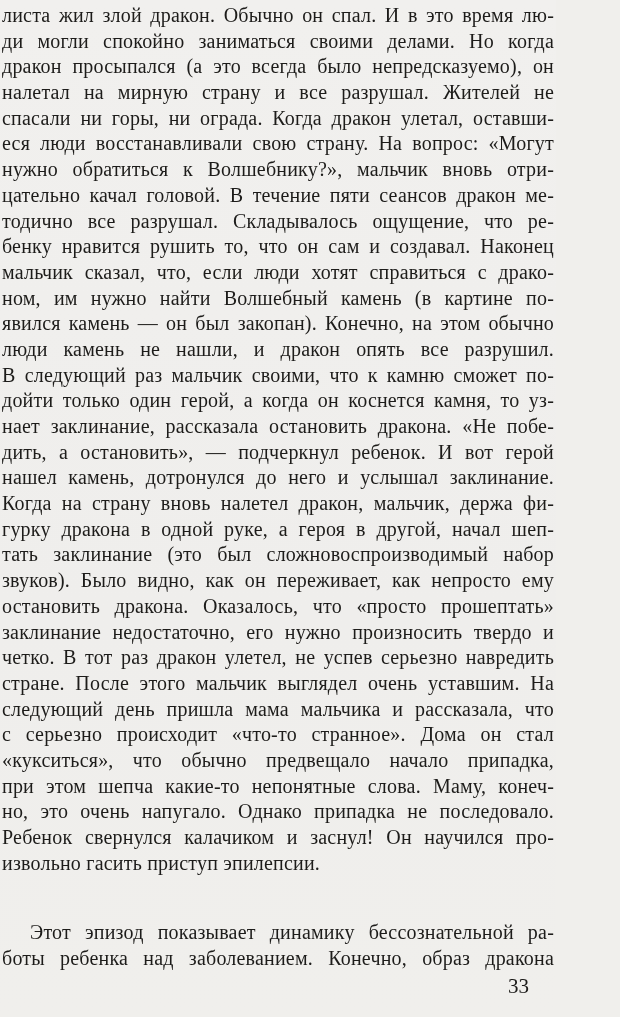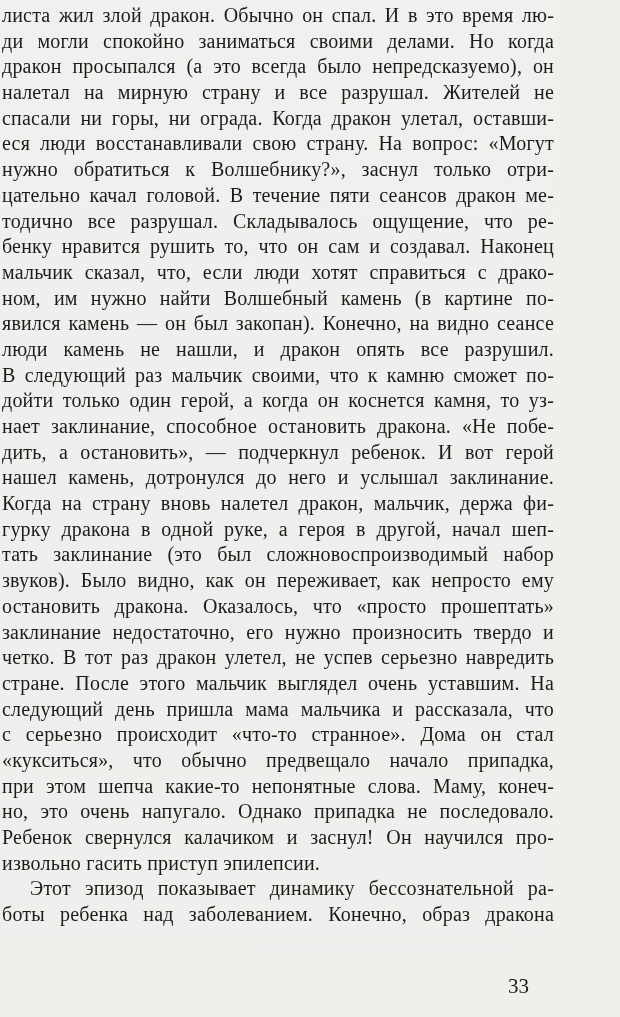--- a/index.html
+++ b/index.html
@@ -35,20 +35,21 @@
     white-space: normal;
     height: 25.7px;
     overflow: visible;
   }
   .line.no-justify {
     text-align: right;
     text-align-last: left;
   }
   .line.indent {
     text-indent: 28px;
+    margin-top: 44px;
   }
   .page-number {
     position: absolute;
     right: 27px;
     top: 974px;
     color: #1d1c1a;
     font-size: 21px;
     line-height: 25px;
   }
 </style>
@@ -56,31 +57,31 @@
 <body>
 
 <div class="page">
   <div class="text-block">
       <div class="line">листа жил злой дракон. Обычно он спал. И в это время лю-</div>
       <div class="line">ди могли спокойно заниматься своими делами. Но когда</div>
       <div class="line">дракон просыпался (а это всегда было непредсказуемо), он</div>
       <div class="line">налетал на мирную страну и все разрушал. Жителей не</div>
       <div class="line">спасали ни горы, ни ограда. Когда дракон улетал, оставши-</div>
       <div class="line">еся люди восстанавливали свою страну. На вопрос: «Могут</div>
-      <div class="line">нужно обратиться к Волшебнику?», заснул только отри-</div>
+      <div class="line">нужно обратиться к Волшебнику?», мальчик вновь отри-</div>
       <div class="line">цательно качал головой. В течение пяти сеансов дракон ме-</div>
       <div class="line">тодично все разрушал. Складывалось ощущение, что ре-</div>
       <div class="line">бенку нравится рушить то, что он сам и создавал. Наконец</div>
       <div class="line">мальчик сказал, что, если люди хотят справиться с драко-</div>
       <div class="line">ном, им нужно найти Волшебный камень (в картине по-</div>
-      <div class="line">явился камень — он был закопан). Конечно, на видно сеансе</div>
+      <div class="line">явился камень — он был закопан). Конечно, на этом обычно</div>
       <div class="line">люди камень не нашли, и дракон опять все разрушил.</div>
       <div class="line">В следующий раз мальчик своими, что к камню сможет по-</div>
       <div class="line">дойти только один герой, а когда он коснется камня, то уз-</div>
-      <div class="line">нает заклинание, способное остановить дракона. «Не побе-</div>
+      <div class="line">нает заклинание, рассказала остановить дракона. «Не побе-</div>
       <div class="line">дить, а остановить», — подчеркнул ребенок. И вот герой</div>
       <div class="line">нашел камень, дотронулся до него и услышал заклинание.</div>
       <div class="line">Когда на страну вновь налетел дракон, мальчик, держа фи-</div>
       <div class="line">гурку дракона в одной руке, а героя в другой, начал шеп-</div>
       <div class="line">тать заклинание (это был сложновоспроизводимый набор</div>
       <div class="line">звуков). Было видно, как он переживает, как непросто ему</div>
       <div class="line">остановить дракона. Оказалось, что «просто прошептать»</div>
       <div class="line">заклинание недостаточно, его нужно произносить твердо и</div>
       <div class="line">четко. В тот раз дракон улетел, не успев серьезно навредить</div>
       <div class="line">стране. После этого мальчик выглядел очень уставшим. На</div>

